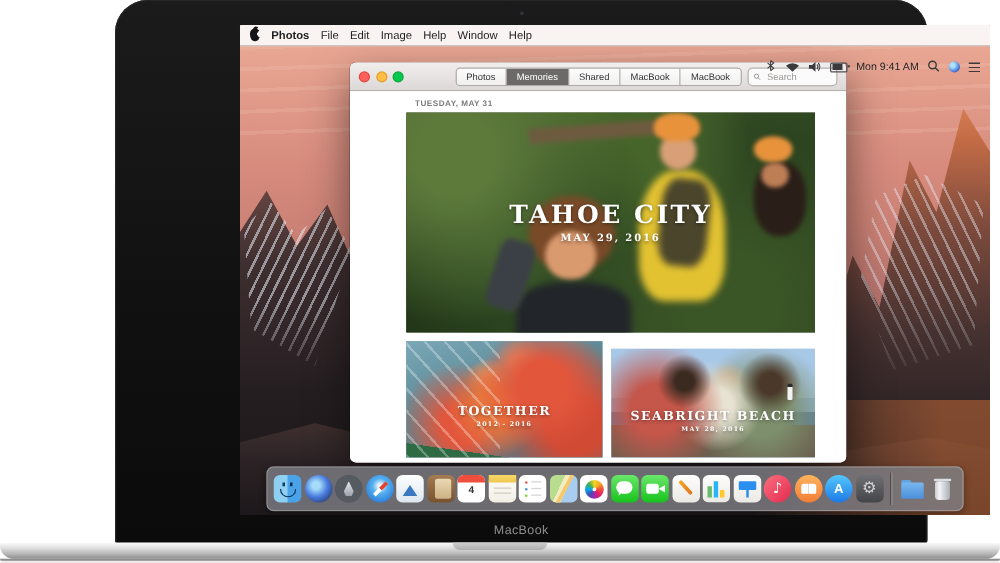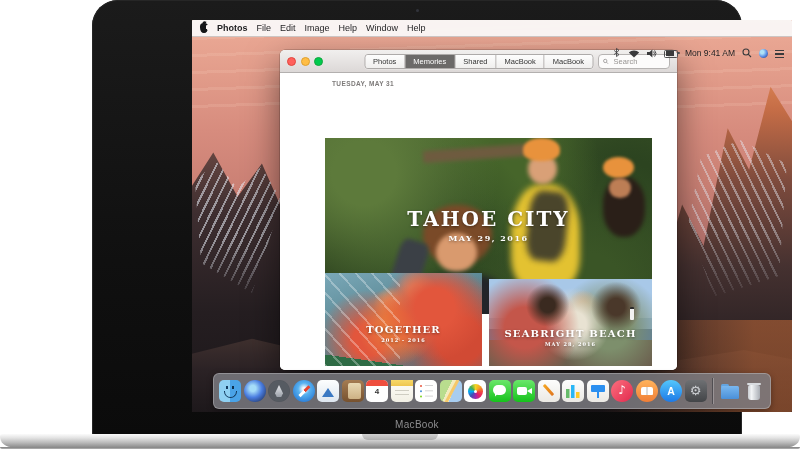--- a/index.html
+++ b/index.html
@@ -100,21 +100,21 @@
      padding:0 4px;background:#fcfbfb;border:1px solid #b6b3b2;border-radius:4px;}
   .searchbox input{border:none;outline:none;background:transparent;width:100%;
      font-size:7.5px;color:#555;font-family:Liberation Sans, sans-serif;}
   .searchbox input::placeholder{color:#979492;}
 
   .content{position:relative;height:298px;background:#fff;}
   .date-header{position:absolute;left:52px;top:7px;font-size:6.5px;color:#7e7b7a;
      letter-spacing:.4px;font-weight:bold;}
 
   .memory{position:absolute;overflow:hidden;background:#384a28;}
-  .mem-hero{left:45px;top:17px;width:327px;height:176px;margin-top:48px;}
+  .mem-hero{left:45px;top:17px;width:327px;height:176px;}
   .mem-left{left:45px;top:200px;width:157px;height:93px;background:#5d8a96;}
   .mem-right{left:209px;top:206px;width:163px;height:87px;background:#8fb3d6;}
 
   .hero-art{position:absolute;inset:0;
     background:
       radial-gradient(circle at 12% 20%,#5d7a3b 0 10%,transparent 42%),
       radial-gradient(circle at 30% 62%,#2f4a22 0 12%,transparent 46%),
       radial-gradient(circle at 55% 14%,#46652a 0 14%,transparent 40%),
       radial-gradient(circle at 80% 86%,#3a5526 0 12%,transparent 45%),
       radial-gradient(circle at 93% 30%,#2c4420 0 10%,transparent 40%),

